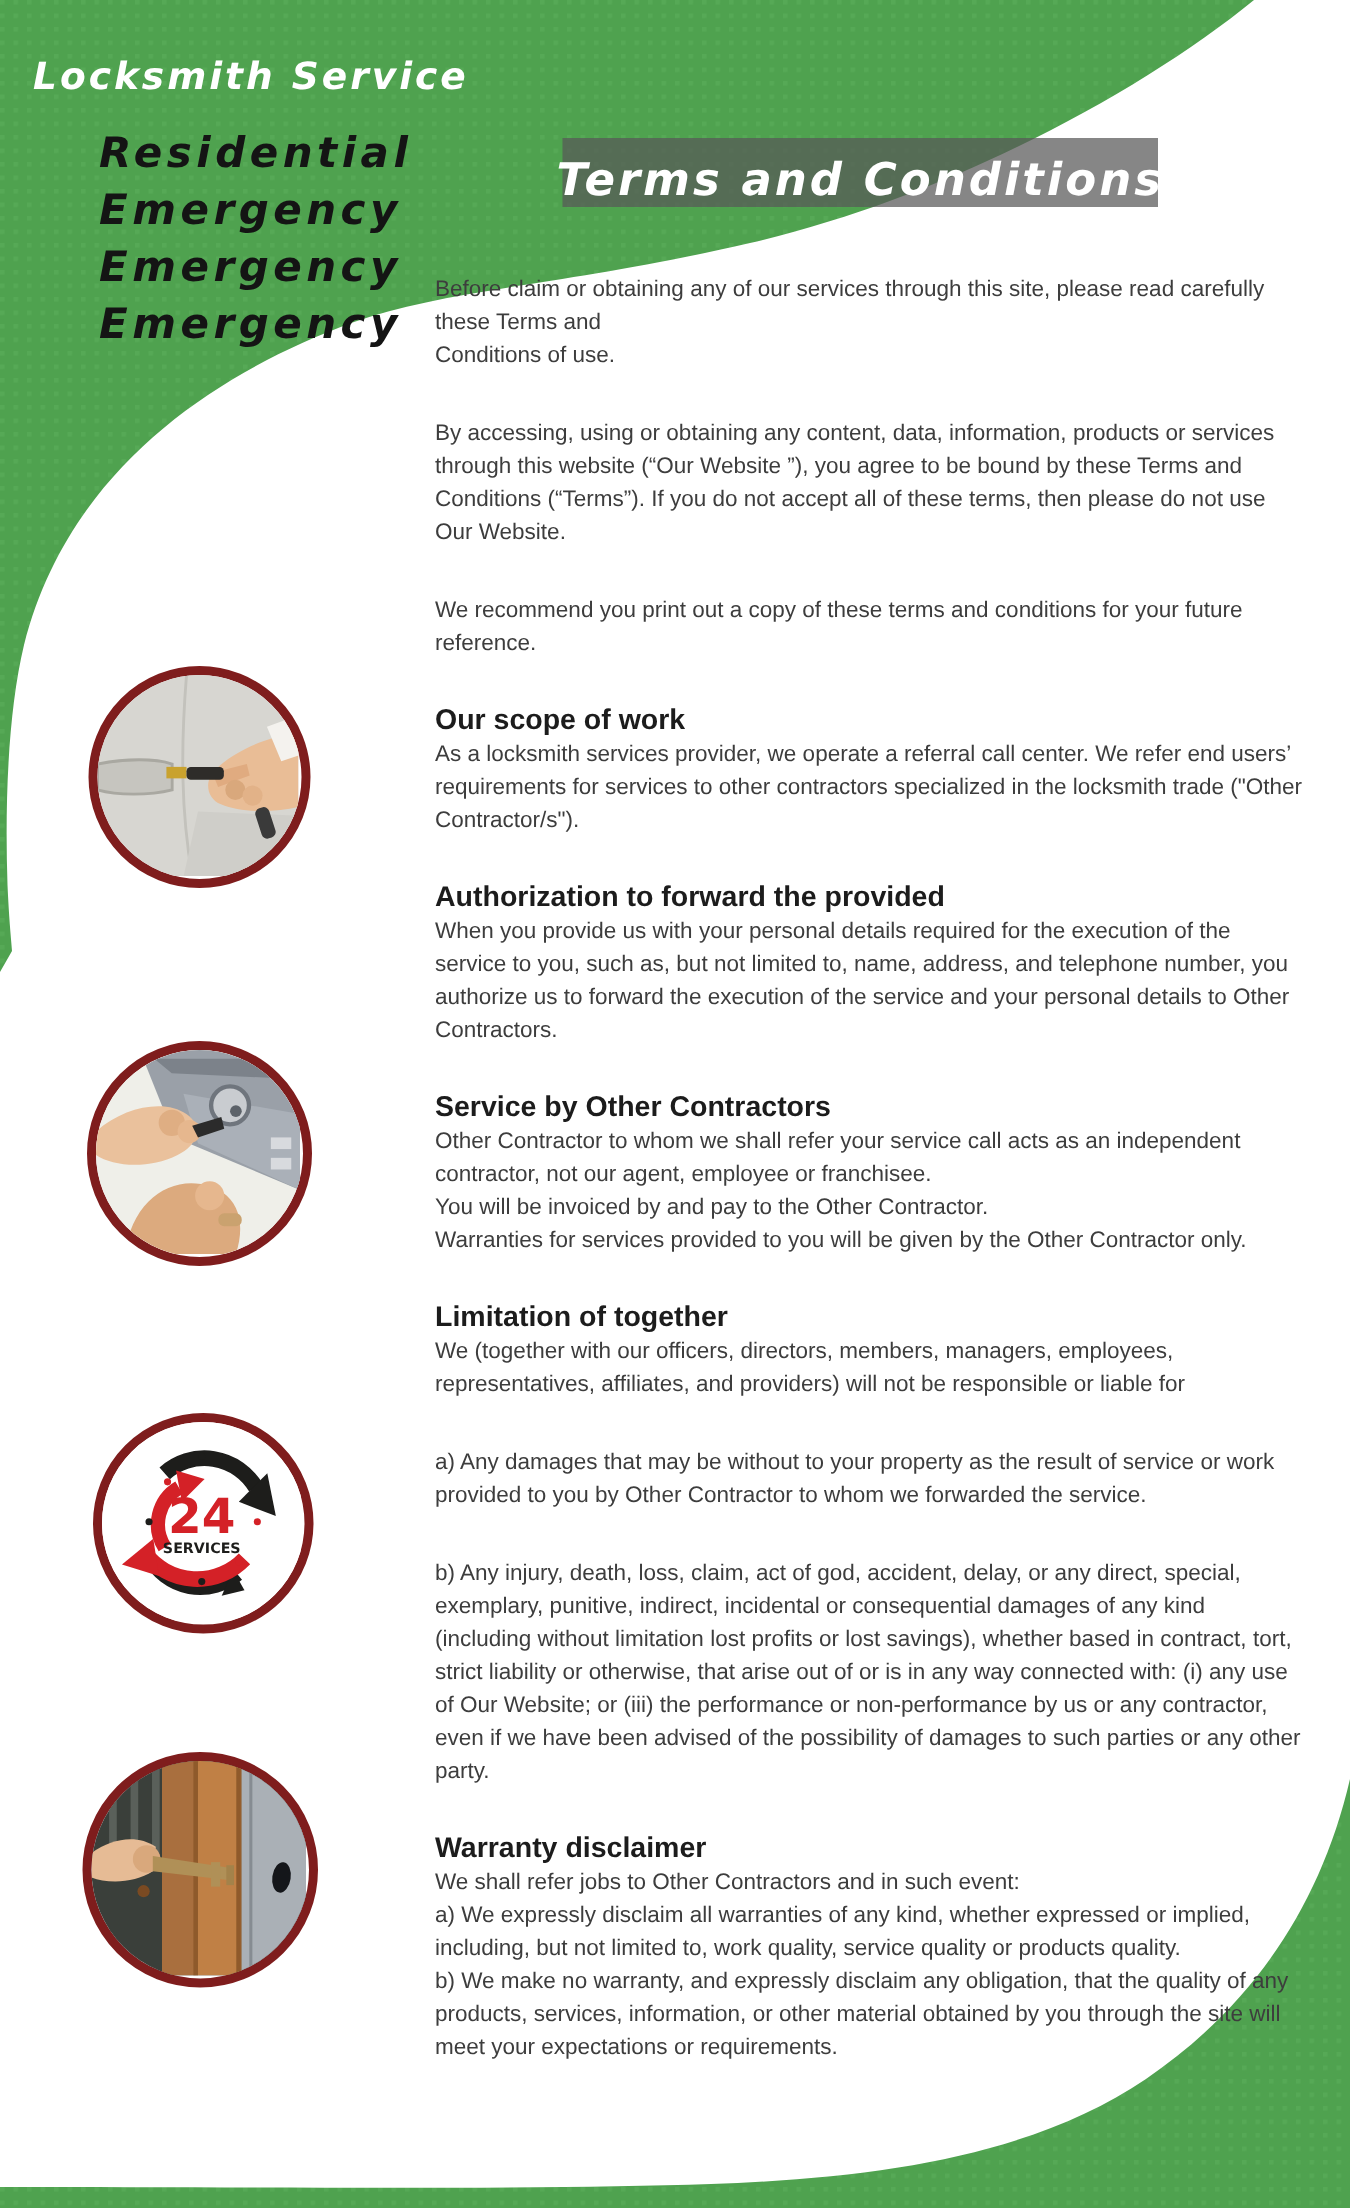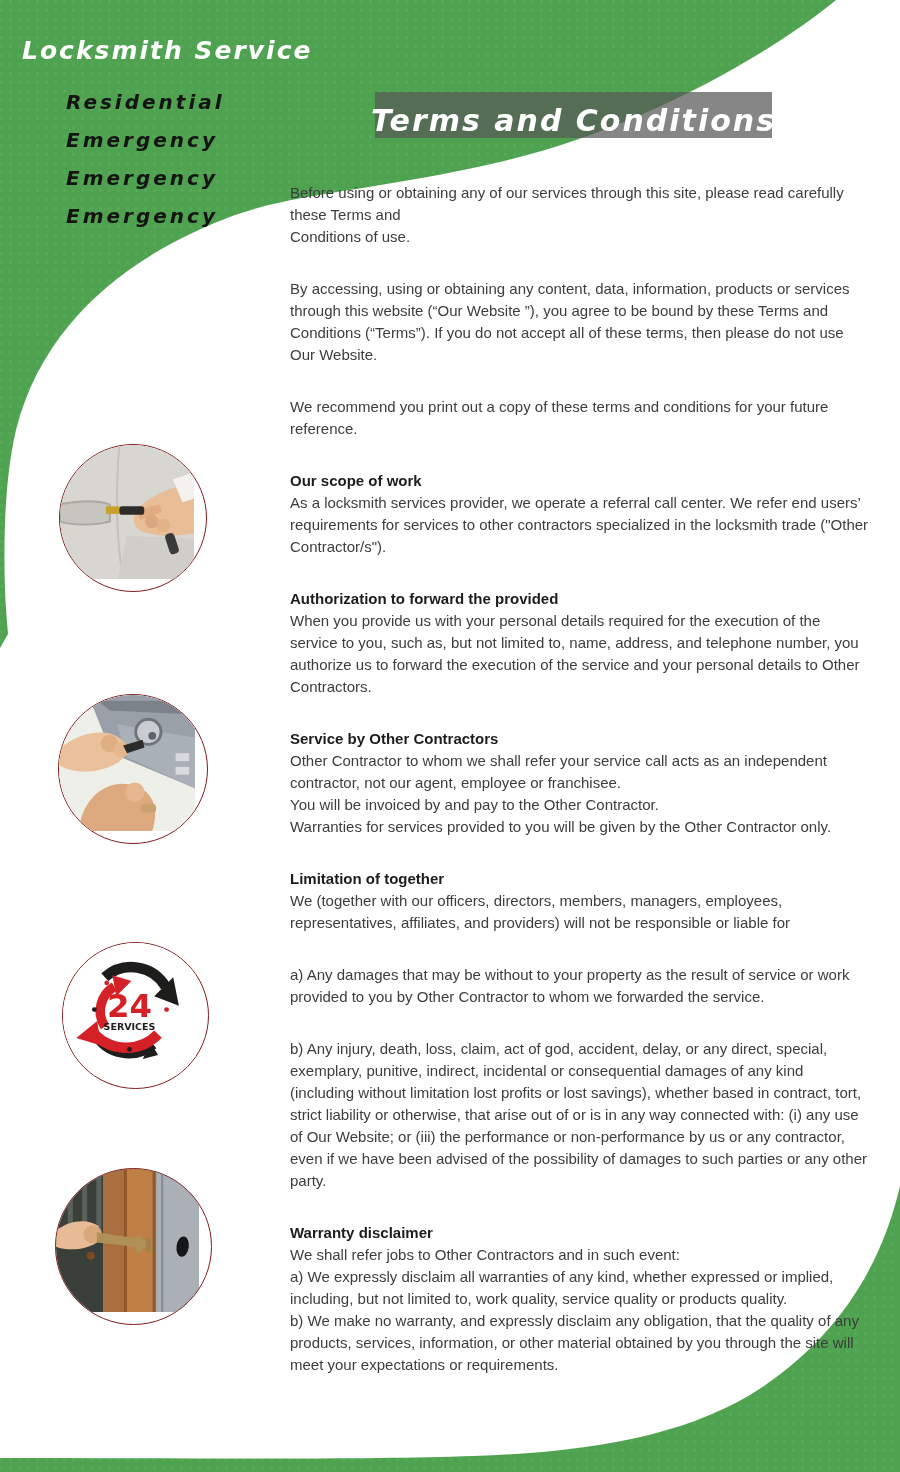--- a/index.html
+++ b/index.html
@@ -5,39 +5,39 @@
   html,body{margin:0;padding:0;background:#fff;}
   .page{position:relative;width:900px;height:1472px;overflow:hidden;background:#ffffff;
         font-family:"Liberation Sans", sans-serif;}
   .bg{position:absolute;left:0;top:0;z-index:0;}
   
   .brand{position:absolute;left:22px;top:36px;z-index:2;}
   .brand-title{margin:0;color:#ffffff;font-family:"DejaVu Sans",sans-serif;
                font-style:italic;font-weight:bold;font-size:25px;letter-spacing:2px;}
   .service-list{list-style:none;margin:18px 0 0 44px;padding:0;}
   .service-list li{color:#141414;font-family:"DejaVu Sans",sans-serif;font-style:italic;
-                   font-weight:bold;font-size:20px;letter-spacing:3px;line-height:38px;}
+                   font-weight:bold;font-size:28px;letter-spacing:3px;line-height:38px;}
   
   .band{position:absolute;left:375px;top:92px;width:397px;height:46px;z-index:2;
         background:rgba(88,88,88,0.72);display:flex;align-items:flex-end;justify-content:center;}
   .band span{color:#ffffff;font-family:"DejaVu Sans",sans-serif;font-style:italic;
              font-weight:bold;font-size:30px;letter-spacing:2px;white-space:nowrap;}
   
-  .medal{position:absolute;border-radius:50%;border:1px solid #7f1d1d;overflow:hidden;
+  .medal{position:absolute;border-radius:50%;border:6px solid #7f1d1d;overflow:hidden;
          background:#fff;z-index:2;box-sizing:border-box;}
   .medal svg{display:block;}
   #c1{left:59px;top:444px;width:148px;height:148px;}
   #c2{left:58px;top:694px;width:150px;height:150px;}
   #c3{left:62px;top:942px;width:147px;height:147px;}
   #c4{left:55px;top:1168px;width:157px;height:157px;}
   
   .content{position:absolute;left:290px;top:182px;width:580px;z-index:2;
            color:#3d3d3d;font-size:15px;line-height:22px;}
   .content p{margin:0 0 30px 0;white-space:pre-line;}
-  .content h3{margin:0;color:#1c1c1c;font-size:15px;line-height:22px;font-weight:bold;}
+  .content h3{margin:0;color:#1c1c1c;font-size:19px;line-height:22px;font-weight:bold;}
   .tight{margin-bottom:30px;}
   .tight p{margin-bottom:0;}
 </style>
 </head>
 <body>
 
 <div class="page">
 
   <svg class="bg" width="900" height="1472" viewBox="0 0 900 1472">
     <defs>
@@ -150,21 +150,21 @@
       <path d="M0,60 C14,50 30,48 42,56 L40,72 C28,80 10,80 0,76 Z" fill="#e6bb95"></path>
       <circle cx="36" cy="64" r="9" fill="#d9a87c"></circle>
       <path d="M40,62 L92,70 L92,78 L40,72 Z" fill="#b09057"></path>
       <rect x="78" y="66" width="6" height="16" fill="#b09057"></rect>
       <rect x="88" y="68" width="5" height="13" fill="#a3824a"></rect>
       <circle cx="34" cy="85" r="4" fill="#7a4a22"></circle>
     </svg>
   </div>
 
   <div class="content">
-    <p>Before using or obtaining any of our services through this site, please read carefully these Terms and
+    <p>Before claim or obtaining any of our services through this site, please read carefully these Terms and
 Conditions of use.</p>
     <p>By accessing, using or obtaining any content, data, information, products or services through this website (“Our Website ”), you agree to be bound by these Terms and Conditions (“Terms”). If you do not accept all of these terms, then please do not use Our Website.</p>
     <p>We recommend you print out a copy of these terms and conditions for your future reference.</p>
 
     <div class="tight">
       <h3>Our scope of work</h3>
       <p>As a locksmith services provider, we operate a referral call center. We refer end users’ requirements for services to other contractors specialized in the locksmith trade ("Other Contractor/s").</p>
     </div>
 
     <div class="tight">

